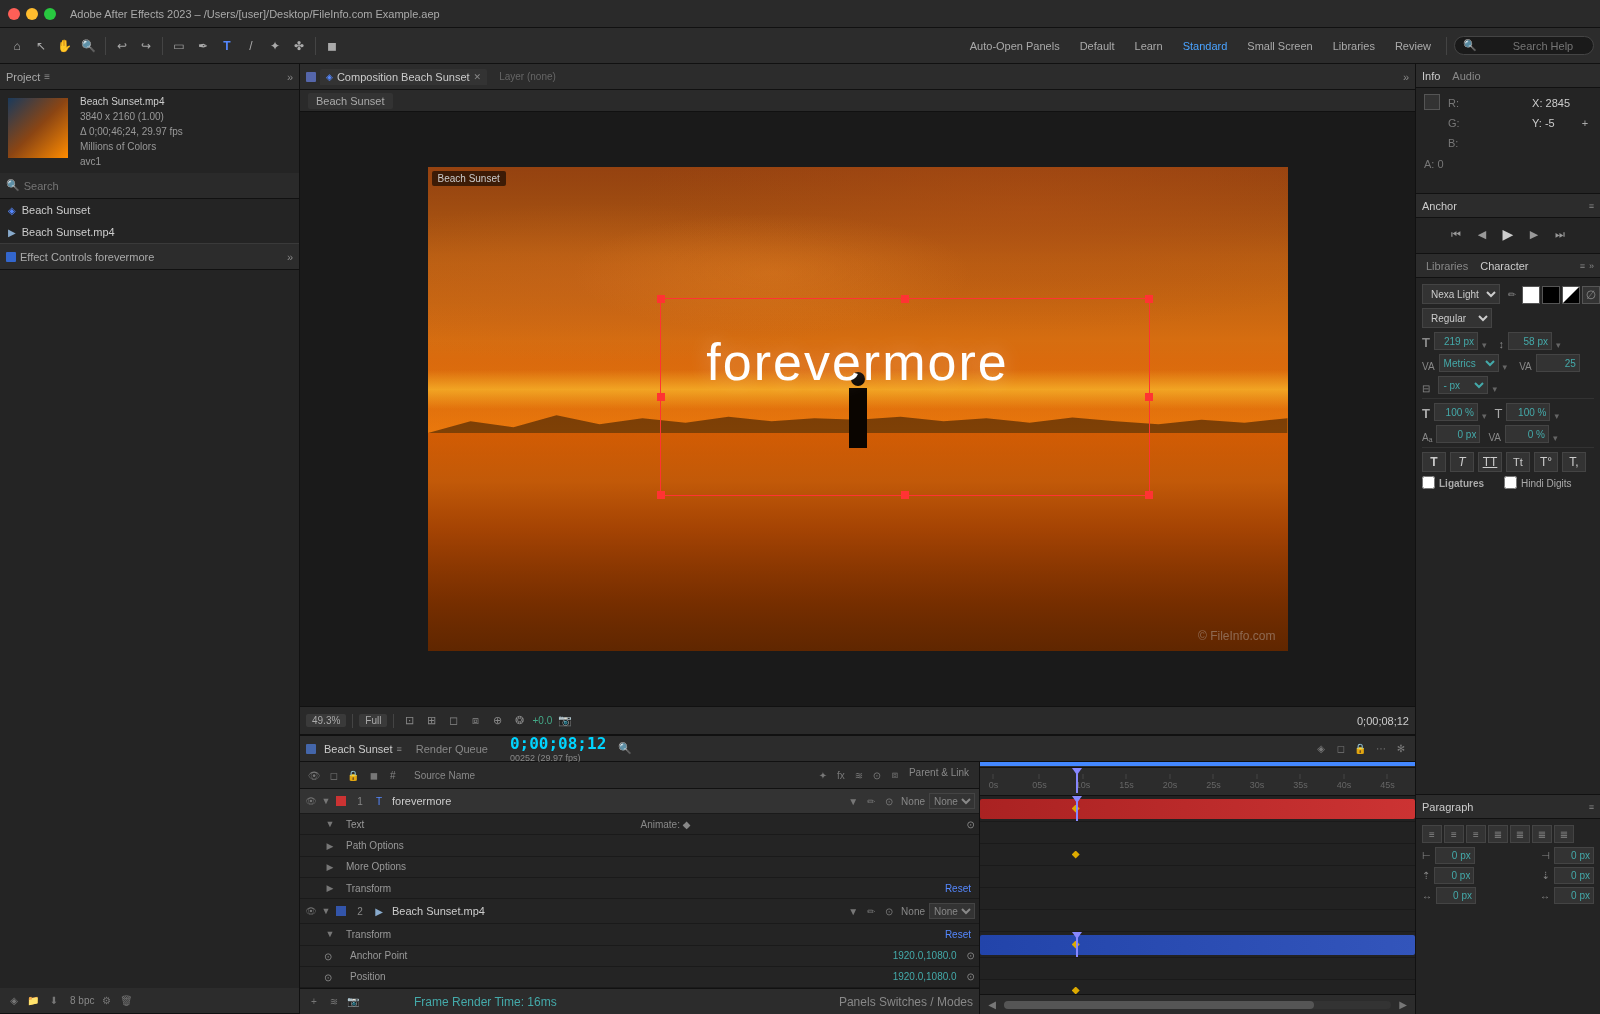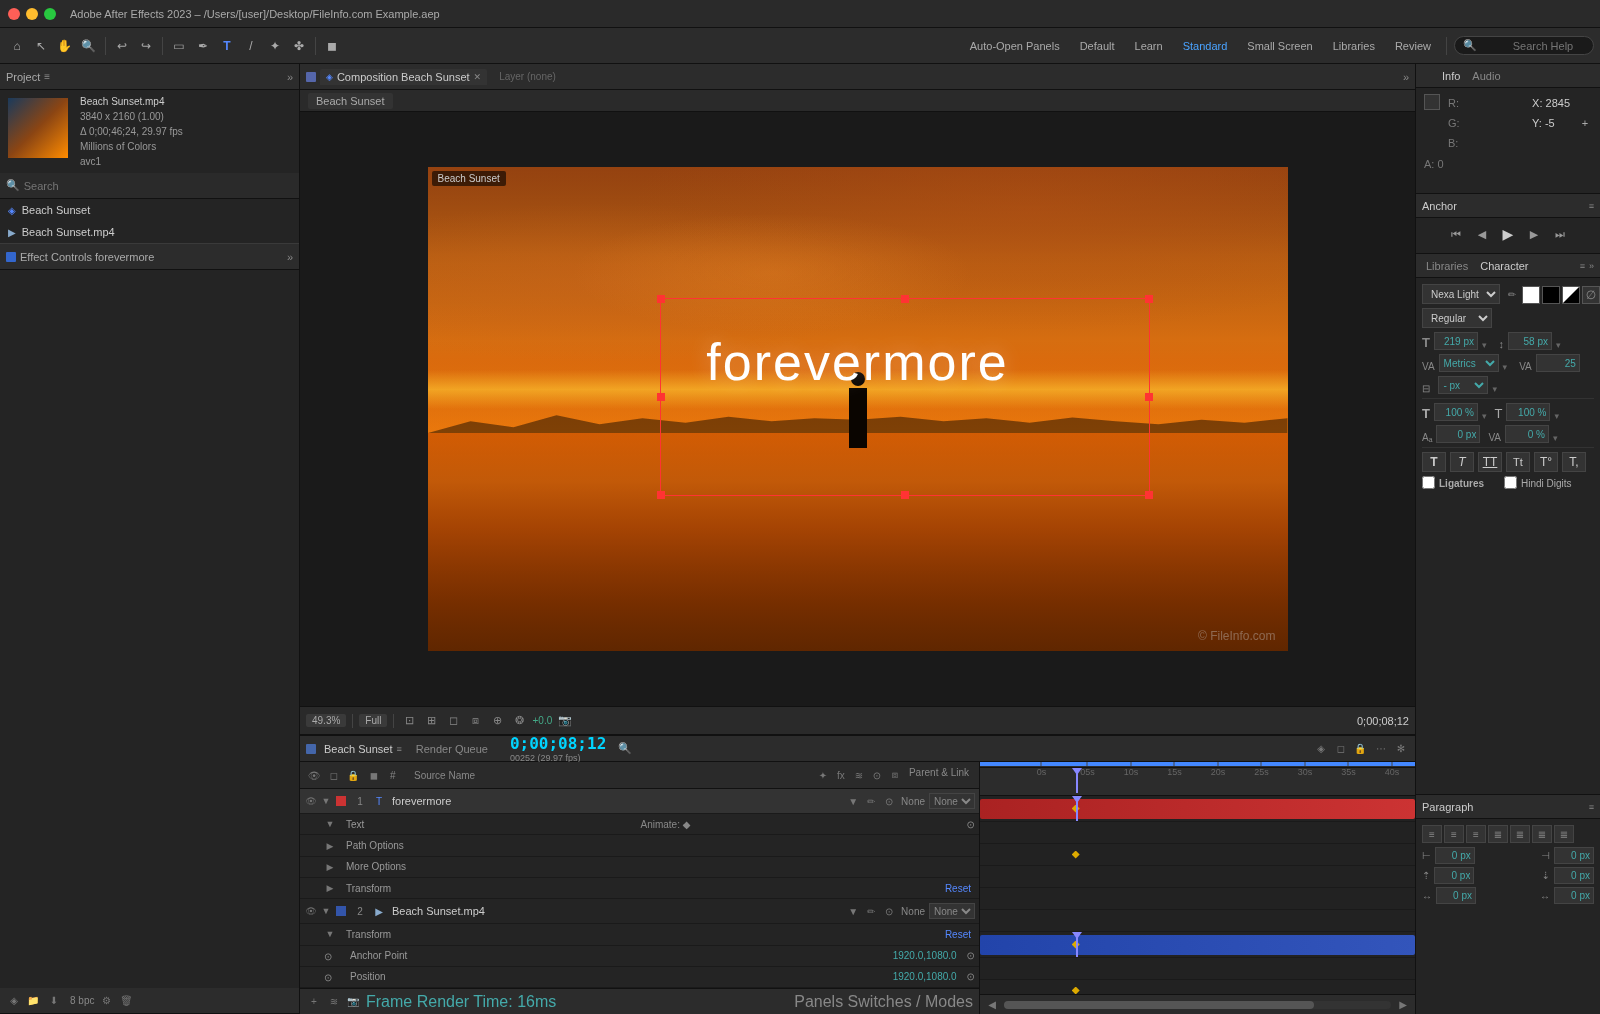--- a/index.html
+++ b/index.html
@@ -577,22 +577,21 @@
       position: relative;
       width: 100%;
       height: 100%;
       display: flex;
       align-items: flex-end;
     }
     .time-tick {
       position: absolute;
       font-size: 9px;
       color: #666;
-      bottom: 16px;
-      margin-left: 48px;
+      bottom: 3px;
     }
     .time-tick::before {
       content: '';
       position: absolute;
       top: -6px;
       left: 50%;
       transform: translateX(-50%);
       width: 1px;
       height: 5px;
       background: #444;
@@ -870,22 +869,23 @@
       height: 26px;
       background: #2c2c2c;
       display: flex;
       align-items: center;
       padding: 0 6px;
       gap: 4px;
       border-bottom: 1px solid #111;
     }
 
     .frame-render {
-      font-size: 16px;
+      font-size: 12px;
       color: #888;
+      margin-left: 48px;
     }
     .frame-render span { color: #4aa; }
 
     
     ::-webkit-scrollbar { width: 6px; height: 6px; }
     ::-webkit-scrollbar-track { background: #1a1a1a; }
     ::-webkit-scrollbar-thumb { background: #444; border-radius: 3px; }
   </style>
 </head>
 <body>
@@ -1257,21 +1257,21 @@
           </div>
         </div>
       </div>
     </div>
   </div>
 
   <div class="right-panel">
 
     <div class="info-panel">
       <div class="info-header">
-        <span style="color:#ccc;cursor:pointer;margin-left:20px;">Info</span>
+        <span style="color:#ccc;cursor:pointer;">Info</span>
         <span style="margin-left:8px;color:#888;cursor:pointer;">Audio</span>
       </div>
       <div class="info-content">
         <div style="display:flex;gap:8px;margin-bottom:2px;">
           <span class="color-swatch"></span>
           <div>
             <div class="info-row">
               <span class="info-label">R:</span>
               <span class="info-val"></span>
             </div>

